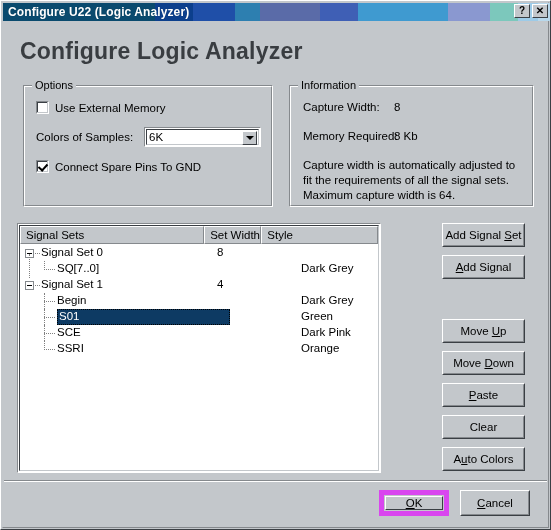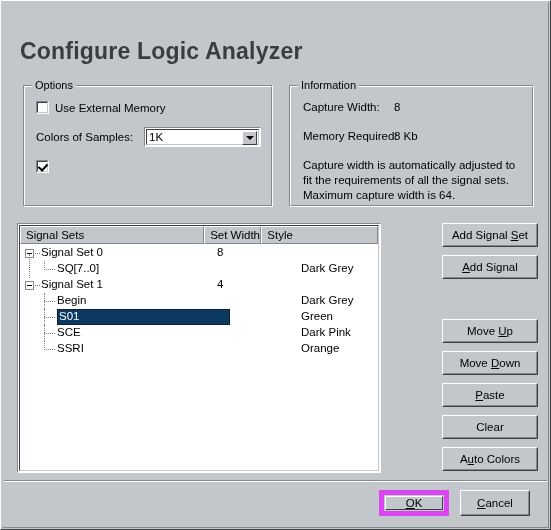--- a/index.html
+++ b/index.html
@@ -358,21 +358,21 @@
   .btn-bevel {
     position: absolute;
     left: 0; top: 0; right: 0; bottom: 0;
     border-left: 1px solid #c3c7cb;
     border-top: 1px solid #c3c7cb;
     border-right: 1px solid #85898d;
     border-bottom: 1px solid #85898d;
     box-sizing: border-box;
     pointer-events: none;
   }
-  .side-btn { left: 441px; width: 96px; height: 24px; }
+  .side-btn { left: 441px; width: 83px; height: 24px; }
   #btn-add-signal-set { top: 222px; }
   #btn-add-signal     { top: 254px; }
   #btn-remove         { top: 286px; }
   #btn-move-up        { top: 318px; }
   #btn-move-down      { top: 350px; }
   #btn-paste          { top: 382px; }
   #btn-clear          { top: 414px; }
   #btn-auto-colors    { top: 446px; }
 
   .accel { text-decoration: underline; }
@@ -407,44 +407,66 @@
     left: 459px; top: 489px;
     width: 70px; height: 26px;
   }
 </style>
 </head>
 <body>
 
 <div class="window">
   <div class="window-inner"></div>
 
+  <div class="titlebar">
+    <div class="titlebar-bg" id="tb-bg">
+        <div class="tb-seg" style="background: rgb(10, 74, 110); width: 152px;"></div>
+        <div class="tb-seg" style="background: rgb(12, 63, 140); width: 38px;"></div>
+        <div class="tb-seg" style="background: rgb(31, 79, 168); width: 42px;"></div>
+        <div class="tb-seg" style="background: rgb(45, 127, 176); width: 25px;"></div>
+        <div class="tb-seg" style="background: rgb(90, 107, 168); width: 60px;"></div>
+        <div class="tb-seg" style="background: rgb(63, 95, 181); width: 38px;"></div>
+        <div class="tb-seg" style="background: rgb(63, 154, 208); width: 90px;"></div>
+        <div class="tb-seg" style="background: rgb(138, 152, 208); width: 42px;"></div>
+        <div class="tb-seg" style="background: rgb(124, 200, 188); width: 28px;"></div>
+        <div class="tb-seg" style="background: rgb(157, 203, 232); width: 20px;"></div>
+        <div class="tb-seg" style="background: rgb(184, 216, 236); width: 12px;"></div>
+        <div class="tb-seg" style="background: rgb(184, 216, 236); flex: 1 1 0%;"></div>
+      </div>
+    <div class="titlebar-title">Configure U22 (Logic Analyzer)</div>
+    <div class="titlebar-buttons">
+      <div class="tb-btn">?</div>
+      <div class="tb-btn">✕</div>
+    </div>
+  </div>
 
   <div class="heading">Configure Logic Analyzer</div>
 
   <div class="groupbox" id="options-group">
     <div class="gb-inner"></div>
     <div class="gb-legend">Options</div>
 
     <div class="chk-row" id="chk-ext-mem">
       <span class="checkbox"></span>
       <span>Use External Memory</span>
     </div>
 
     <div class="label-samples">Colors of Samples:</div>
 
     <div class="combo">
       <div class="combo-inner"></div>
-      <div class="combo-value">1K</div>
+      <div class="combo-value">6K</div>
       <div class="combo-arrow-btn">
         <span class="arrow-down"></span>
       </div>
     </div>
 
     <div class="chk-row" id="chk-gnd">
       <span class="checkbox checked"></span>
+      <span>Connect Spare Pins To GND</span>
     </div>
   </div>
 
   <div class="groupbox" id="information-group">
     <div class="gb-inner"></div>
     <div class="gb-legend">Information</div>
 
     <div class="info-row" id="info-cw-label">Capture Width:</div>
     <div class="info-row" id="info-cw-value">8</div>
     <div class="info-row" id="info-mem-label">Memory Required:</div>

